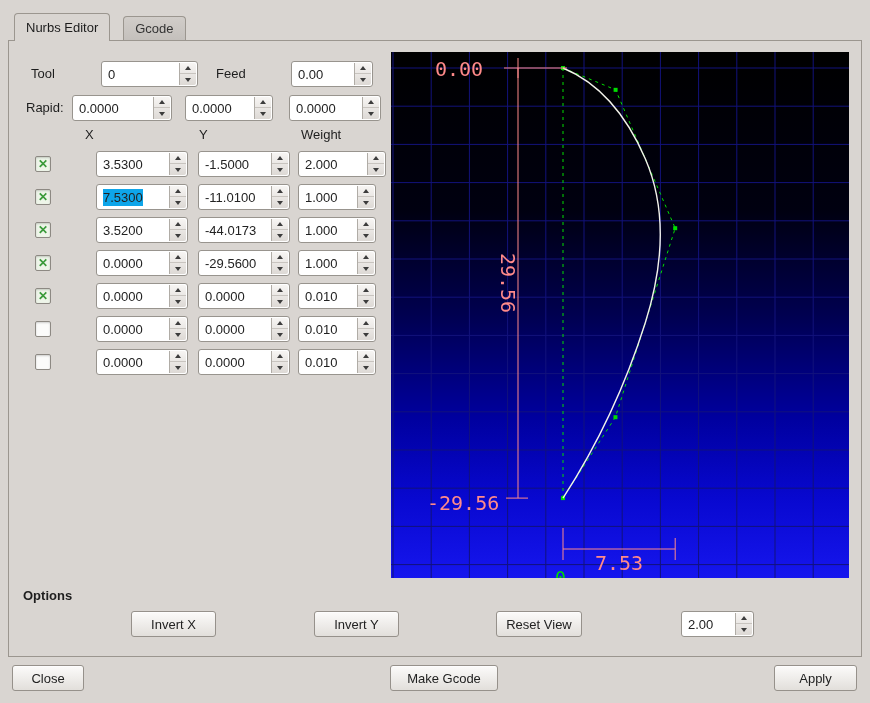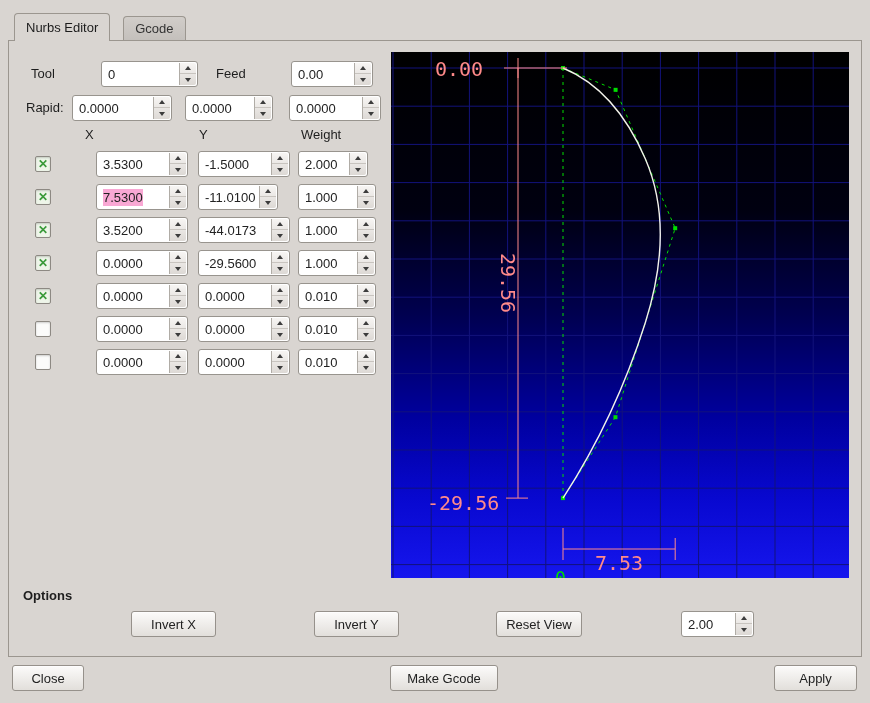--- a/index.html
+++ b/index.html
@@ -19,21 +19,21 @@
          padding:4px 11px; display:flex; align-items:center; cursor:default; }
   .tab.active { height:28px; background:#d9d5d1; z-index:4; }
   .tab.inactive { height:24px; background:linear-gradient(#d1cdc9,#c4c0bc); margin-left:13px; margin-bottom:1px; color:#333; }
 
   .page { position:absolute; left:8px; top:40px; width:854px; height:617px;
           border:1px solid #9b968f; background:#d9d5d1; }
 
   
   .spinbox { position:absolute; height:26px; background:#ffffff; border:1px solid #98948e; border-radius:3px; }
   .spin-text { position:absolute; left:6px; top:4px; line-height:17px; white-space:nowrap; color:#222; }
-  .spin-text.selected { background:#f9a8d4; }
+  .spin-text.selected { background:#0ea5e9; }
   .spin-btns { position:absolute; top:1px; bottom:1px; right:1px; width:17px;
                border-left:1px solid #b0aca6; background:linear-gradient(#f7f5f3,#ddd9d5);
                border-radius:0 2px 2px 0; }
   .sb-up,.sb-down { position:absolute; left:0; right:0; height:50%; display:flex; align-items:center; justify-content:center; }
   .sb-up { top:0; border-bottom:1px solid #c8c4bf; }
   .sb-down { bottom:0; }
   .sb-up::after { content:''; border-left:3px solid transparent; border-right:3px solid transparent; border-bottom:4px solid #3c3c3c; }
   .sb-down::after { content:''; border-left:3px solid transparent; border-right:3px solid transparent; border-top:4px solid #3c3c3c; }
 
   
@@ -120,39 +120,39 @@
         <i class="sb-down"></i>
       </span>
     </div>
   <div class="spinbox" style="left:189px;top:110px;width:92px">
       <span class="spin-text">-1.5000</span>
       <span class="spin-btns">
         <i class="sb-up"></i>
         <i class="sb-down"></i>
       </span>
     </div>
-  <div class="spinbox" style="left:289px;top:110px;width:70px">
+  <div class="spinbox" style="left:289px;top:110px;width:88px">
       <span class="spin-text">2.000</span>
       <span class="spin-btns">
         <i class="sb-up"></i>
         <i class="sb-down"></i>
       </span>
     </div>
 
   <div class="checkbox checked" style="left:26px;top:148px">
       <span class="check-glyph">✕</span>
     </div>
   <div class="spinbox" style="left:87px;top:143px;width:92px">
       <span class="spin-text selected">7.5300</span>
       <span class="spin-btns">
         <i class="sb-up"></i>
         <i class="sb-down"></i>
       </span>
     </div>
-  <div class="spinbox" style="left:189px;top:143px;width:80px">
+  <div class="spinbox" style="left:189px;top:143px;width:92px">
       <span class="spin-text">-11.0100</span>
       <span class="spin-btns">
         <i class="sb-up"></i>
         <i class="sb-down"></i>
       </span>
     </div>
   <div class="spinbox" style="left:289px;top:143px;width:78px">
       <span class="spin-text">1.000</span>
       <span class="spin-btns">
         <i class="sb-up"></i>

